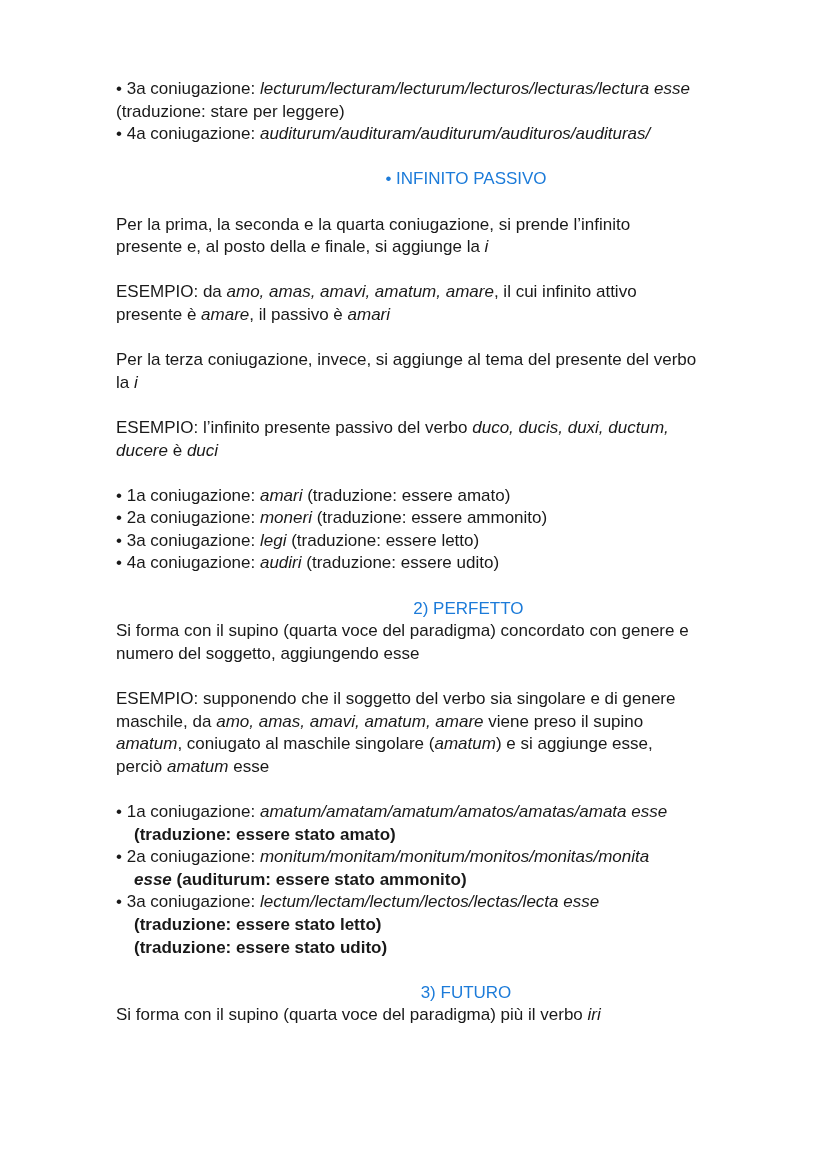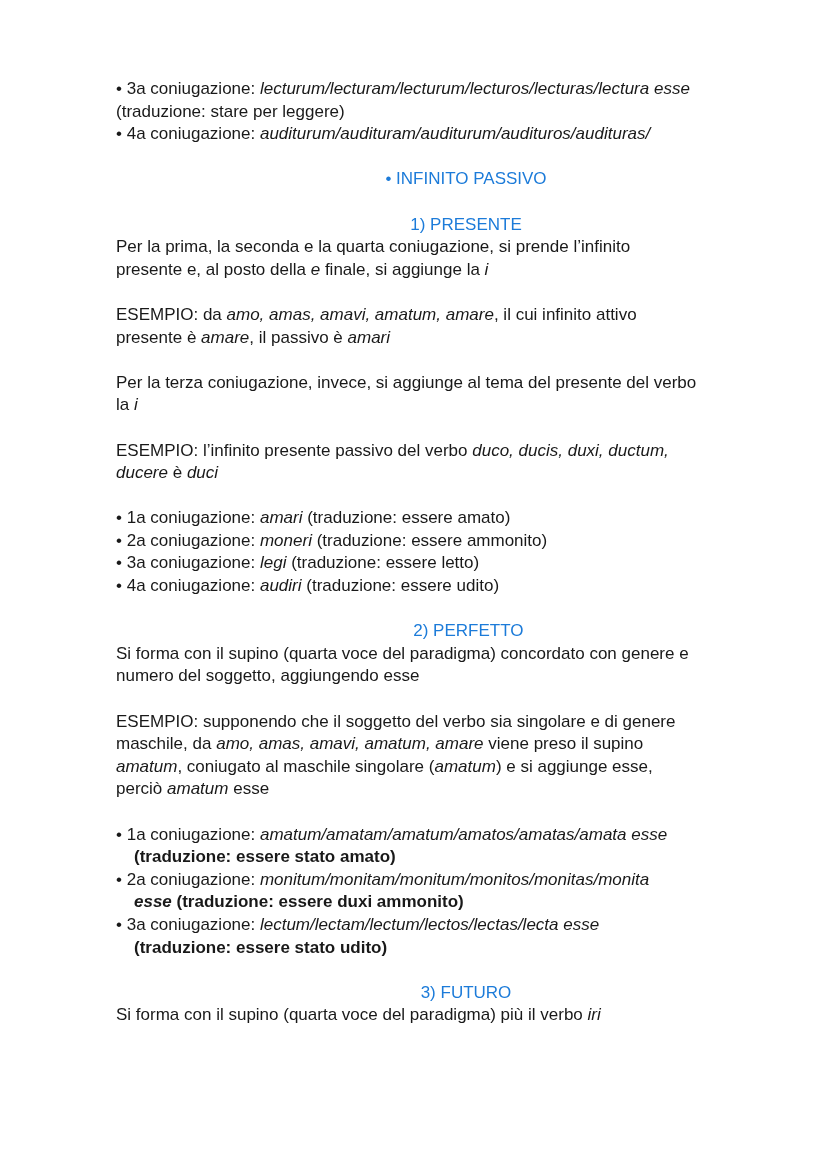--- a/index.html
+++ b/index.html
@@ -49,21 +49,20 @@
 <body>
 
 <div class="page">
   <div class="content">
       <div class="line"><span>• 3a coniugazione: </span><em>lecturum/lecturam/lecturum/lecturos/lecturas/lectura esse</em></div>
       <div class="line"><span>(traduzione: stare per leggere)</span></div>
       <div class="line"><span>• 4a coniugazione: </span><em>auditurum/audituram/auditurum/audituros/audituras/</em></div>
       <div class="line blank"></div>
       <div class="line heading"><span>• INFINITO PASSIVO</span></div>
       <div class="line blank"></div>
-      <div class="line heading"><span>1) PRESENTE</span></div>
       <div class="line"><span>Per la prima, la seconda e la quarta coniugazione, si prende l’infinito</span></div>
       <div class="line"><span>presente e, al posto della </span><em>e</em><span> finale, si aggiunge la </span><em>i</em></div>
       <div class="line blank"></div>
       <div class="line"><span>ESEMPIO: da </span><em>amo, amas, amavi, amatum, amare</em><span>, il cui infinito attivo</span></div>
       <div class="line"><span>presente è </span><em>amare</em><span>, il passivo è </span><em>amari</em></div>
       <div class="line blank"></div>
       <div class="line"><span>Per la terza coniugazione, invece, si aggiunge al tema del presente del verbo</span></div>
       <div class="line"><span>la </span><em>i</em></div>
       <div class="line blank"></div>
       <div class="line"><span>ESEMPIO: l’infinito presente passivo del verbo </span><em>duco, ducis, duxi, ductum,</em></div>
@@ -79,20 +78,21 @@
       <div class="line"><span>numero del soggetto, aggiungendo esse</span></div>
       <div class="line blank"></div>
       <div class="line"><span>ESEMPIO: supponendo che il soggetto del verbo sia singolare e di genere</span></div>
       <div class="line"><span>maschile, da </span><em>amo, amas, amavi, amatum, amare</em><span> viene preso il supino</span></div>
       <div class="line"><em>amatum</em><span>, coniugato al maschile singolare (</span><em>amatum</em><span>) e si aggiunge esse,</span></div>
       <div class="line"><span>perciò </span><em>amatum</em><span> esse</span></div>
       <div class="line blank"></div>
       <div class="line"><span>• 1a coniugazione: </span><em>amatum/amatam/amatum/amatos/amatas/amata esse</em></div>
       <div class="line indent"><span>(traduzione: essere stato amato)</span></div>
       <div class="line"><span>• 2a coniugazione: </span><em>monitum/monitam/monitum/monitos/monitas/monita</em></div>
-      <div class="line indent"><em>esse</em><span> (traduzione: essere duxi ammonito)</span></div>
+      <div class="line indent"><em>esse</em><span> (auditurum: essere stato ammonito)</span></div>
       <div class="line"><span>• 3a coniugazione: </span><em>lectum/lectam/lectum/lectos/lectas/lecta esse</em></div>
+      <div class="line indent"><span>(traduzione: essere stato letto)</span></div>
       <div class="line indent"><span>(traduzione: essere stato udito)</span></div>
       <div class="line blank"></div>
       <div class="line heading"><span>3) FUTURO</span></div>
       <div class="line"><span>Si forma con il supino (quarta voce del paradigma) più il verbo </span><em>iri</em></div>
     </div>
 </div>
 
 </body></html>

